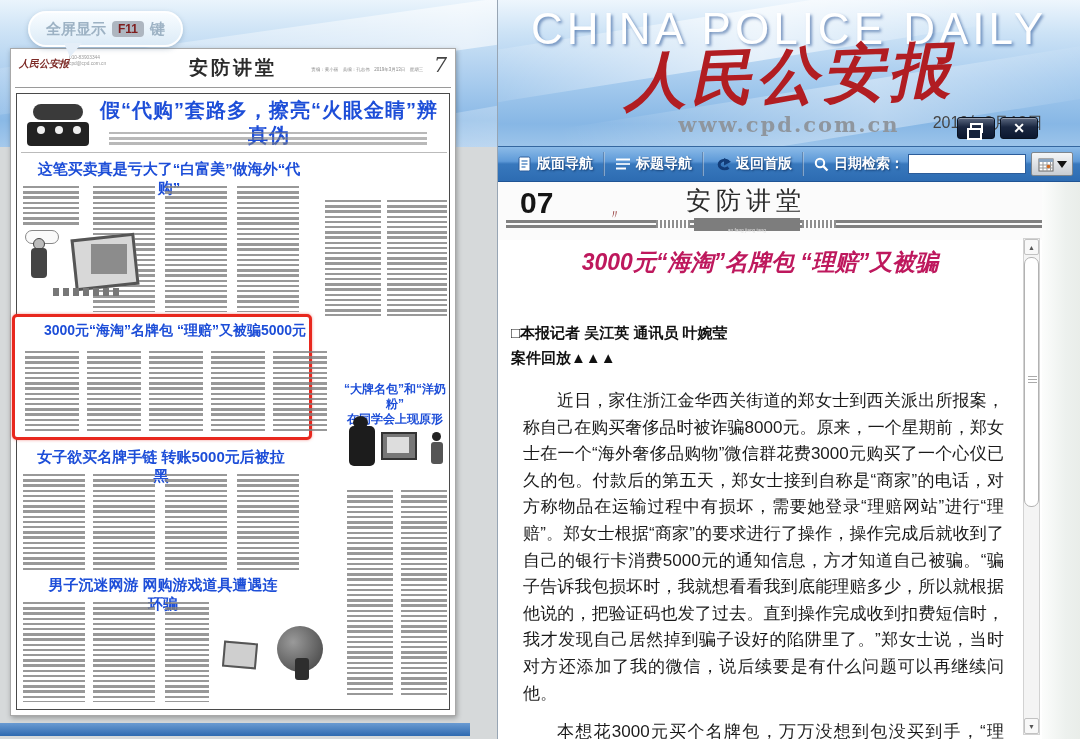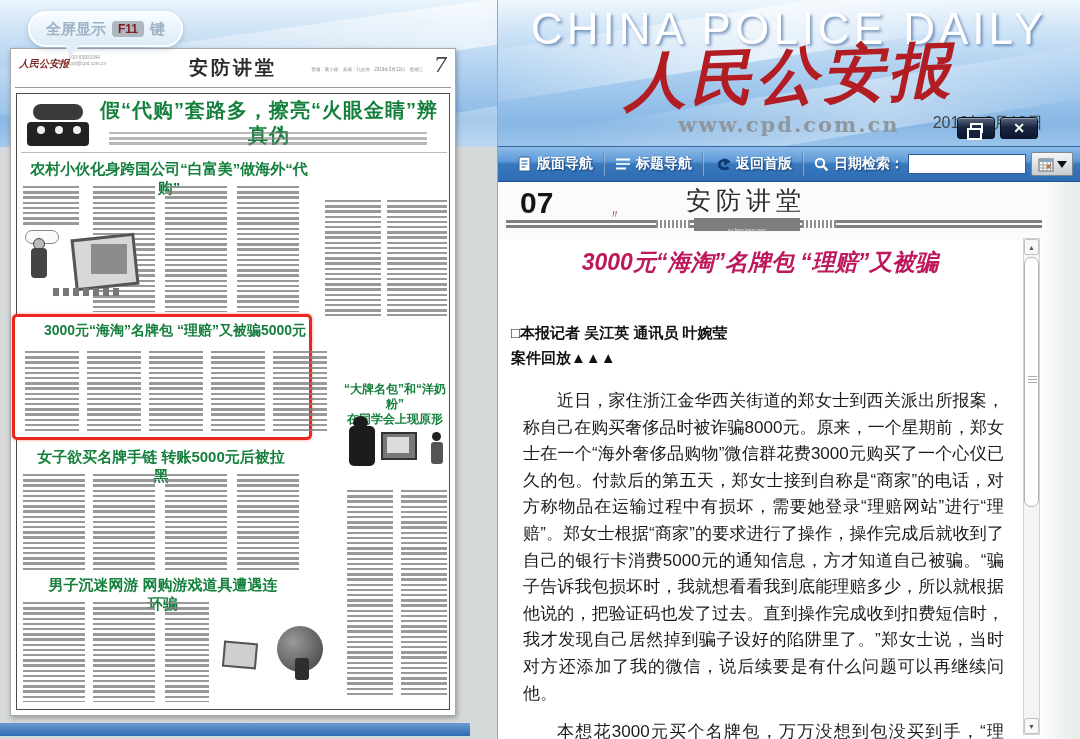--- a/index.html
+++ b/index.html
@@ -31,21 +31,21 @@
   .mast-contact{position:absolute;left:58px;top:6px;font-size:6px;line-height:7px;color:#999;
     transform:scale(.8);transform-origin:left top;}
   .mast-sec{position:absolute;left:0;right:0;top:6px;text-align:center;font-size:19px;font-weight:bold;
     letter-spacing:3px;color:#2b2b2b;}
   .mast-meta{position:absolute;right:32px;top:17px;font-size:6px;color:#888;transform:scale(.75);transform-origin:right top;white-space:nowrap;}
   .mast-pno{position:absolute;right:8px;top:4px;font-family:"DejaVu Serif",serif;font-style:italic;font-size:21px;color:#444;}
   .mast-rule{position:absolute;left:4px;right:4px;top:38px;border-top:1px solid #9a9a9a;}
   .pbox{position:absolute;left:5px;top:44px;width:434px;height:617px;border:1px solid #4a4a4a;}
 
   .ft{position:absolute;background:repeating-linear-gradient(180deg,#7f7f7f 0,#7f7f7f 2.4px,transparent 2.4px,transparent 5.2px);opacity:.8;}
-  .hl{position:absolute;font-weight:bold;color:#15803d;text-align:center;line-height:1.25;}
+  .hl{position:absolute;font-weight:bold;color:#1d4ed8;text-align:center;line-height:1.25;}
 
   .banner-cartoon{position:absolute;left:10px;top:8px;width:64px;height:48px;}
   .banner-cartoon .b1{position:absolute;left:6px;top:2px;width:50px;height:16px;background:#3a3a3a;border-radius:8px;}
   .banner-cartoon .b2{position:absolute;left:0px;top:20px;width:62px;height:24px;background:#222;border-radius:4px;}
   .banner-cartoon .b3{position:absolute;left:10px;top:24px;width:8px;height:8px;background:#eee;border-radius:50%;}
   .banner-cartoon .b4{position:absolute;left:28px;top:24px;width:8px;height:8px;background:#eee;border-radius:50%;}
   .banner-cartoon .b5{position:absolute;left:46px;top:24px;width:8px;height:8px;background:#eee;border-radius:50%;}
 
   .redbox{position:absolute;left:-5px;top:220px;width:300px;height:126px;border:3px solid #e8281e;
     border-radius:5px;background:#fff;box-shadow:0 0 3px rgba(230,40,30,.5);z-index:5;}
@@ -165,21 +165,21 @@
         <div class="b1"></div>
           <div class="b2"></div>
           <div class="b3"></div>
           <div class="b4"></div>
           <div class="b5"></div>
       </div>
       <div class="hl" style="left:76px;top:4px;width:352px;font-size:20px;letter-spacing:1px;">假“代购”套路多，擦亮“火眼金睛”辨真伪</div>
       <div class="ft" style="left:92px;top:38px;width:318px;height:14px;opacity:.55;"></div>
       <div style="position:absolute;left:4px;top:58px;width:426px;border-top:1px solid #bbb;"></div>
 
-      <div class="hl" style="left:12px;top:66px;width:280px;font-size:15px;">农村小伙化身跨国公司“白富美”做海外“代购”</div>
+      <div class="hl" style="left:12px;top:66px;width:280px;font-size:15px;">这笔买卖真是亏大了“白富美”做海外“代购”</div>
       <div class="ft" style="left:6px;top:92px;width:56px;height:42px;"></div>
       <div class="ft" style="left:76px;top:92px;width:62px;height:126px;"></div>
       <div class="ft" style="left:148px;top:92px;width:62px;height:126px;"></div>
       <div class="ft" style="left:220px;top:92px;width:62px;height:126px;"></div>
       <div class="cartoon cartoonA" style="left:6px;top:138px;width:118px;height:66px;">
         <div class="bub"></div>
           <div class="scr"></div>
           <div class="scr2"></div>
           <div class="head"></div>
           <div class="man"></div>

